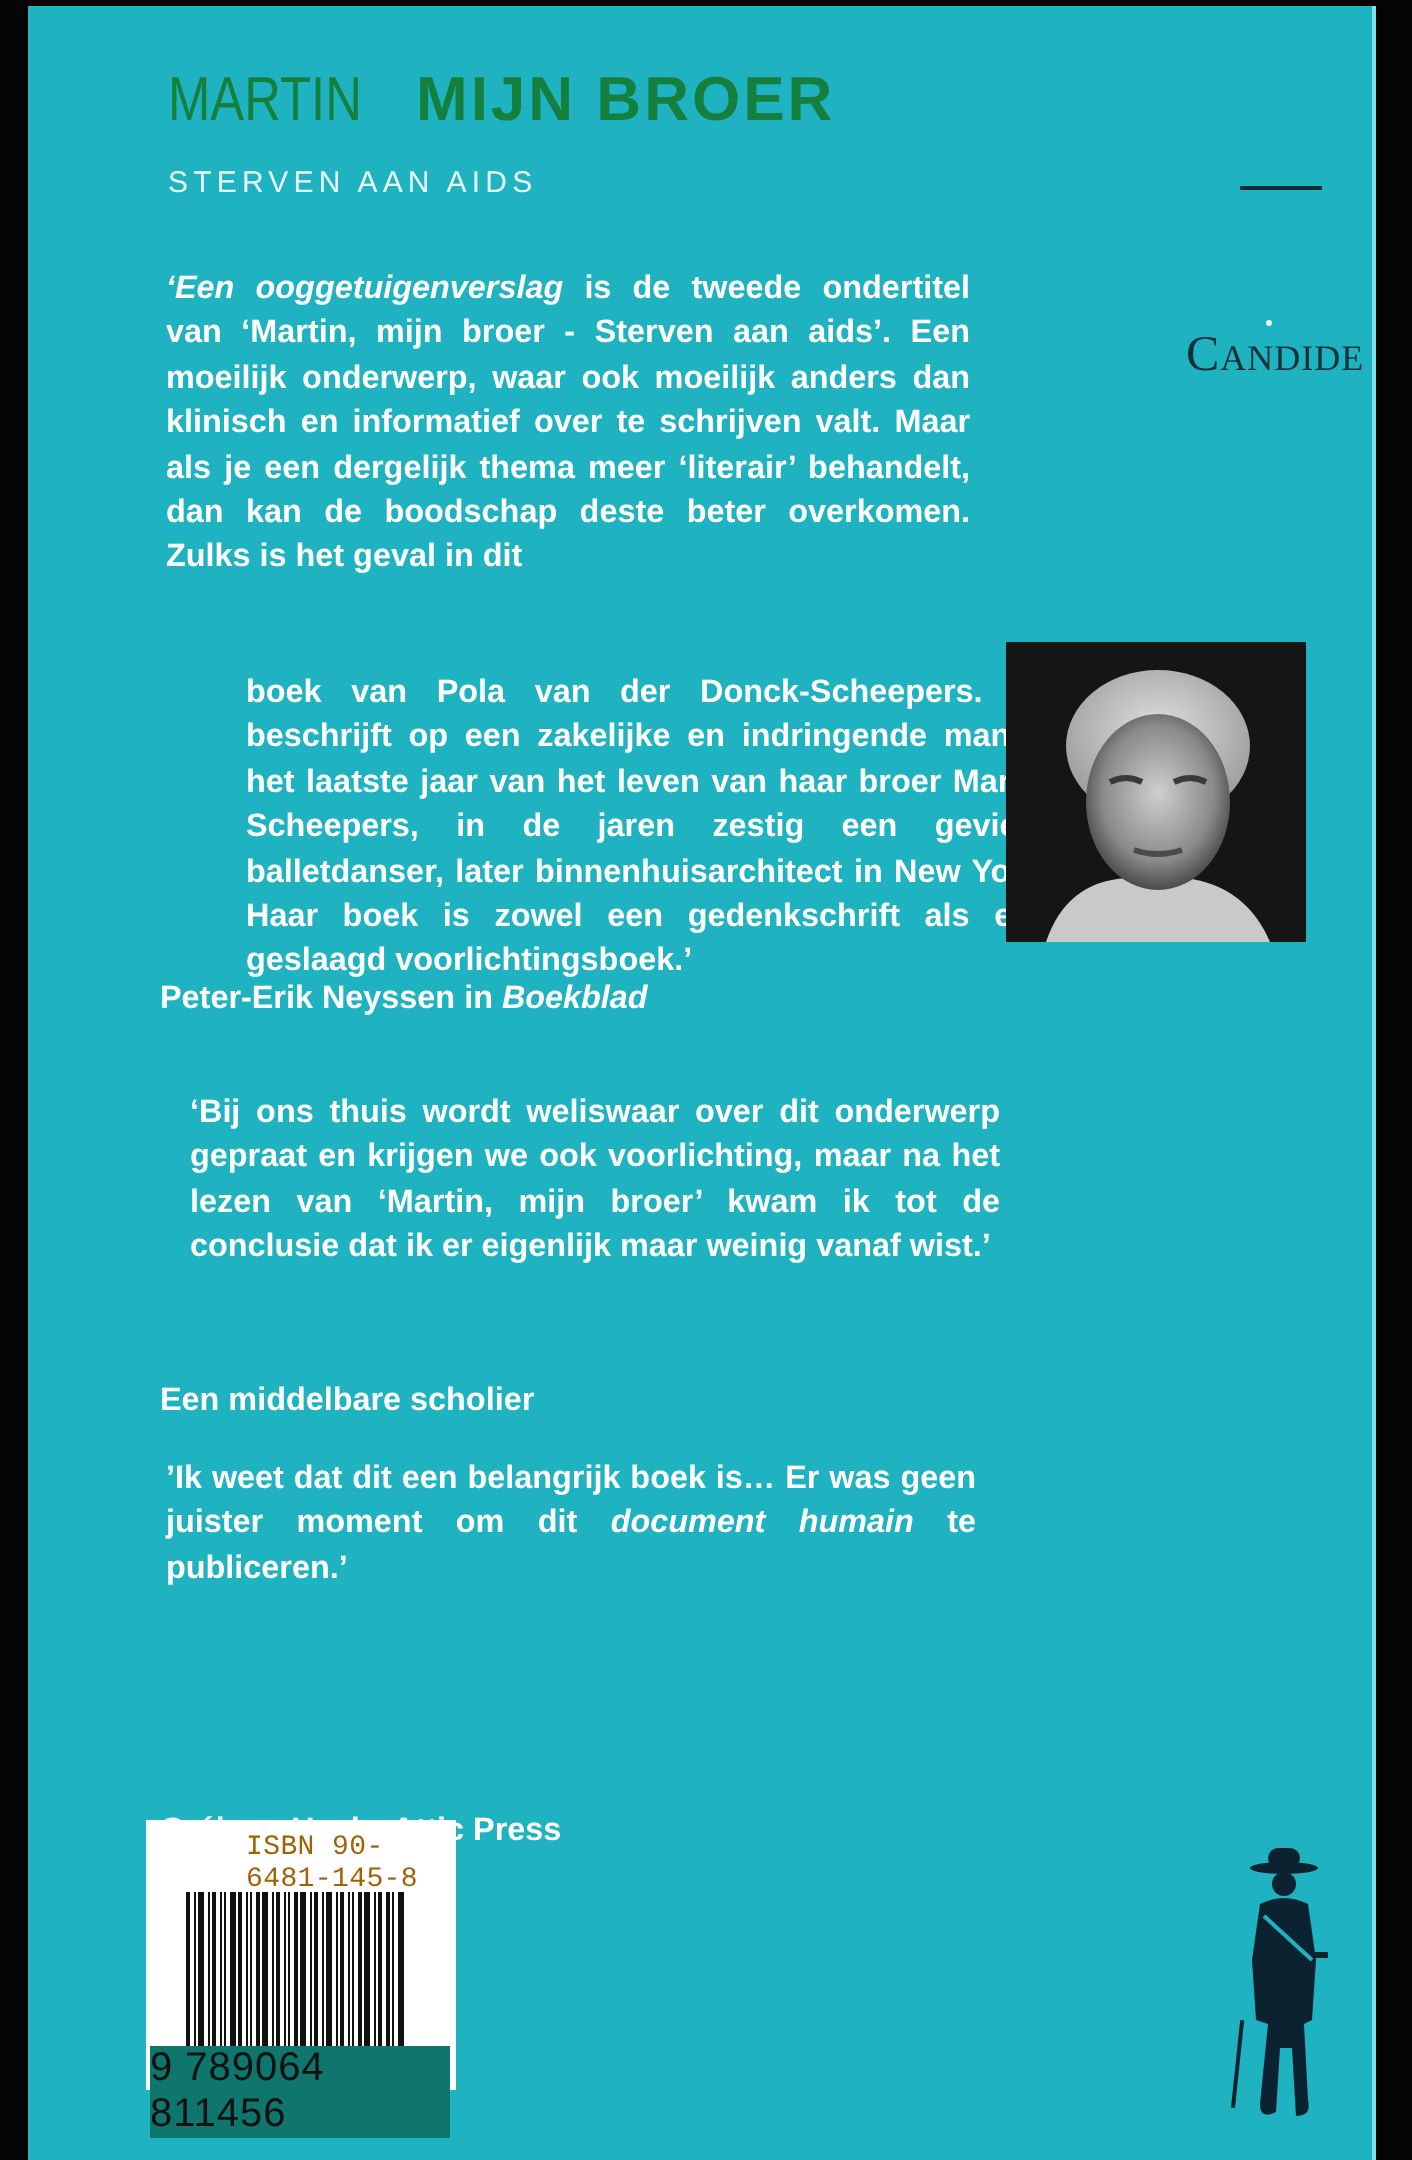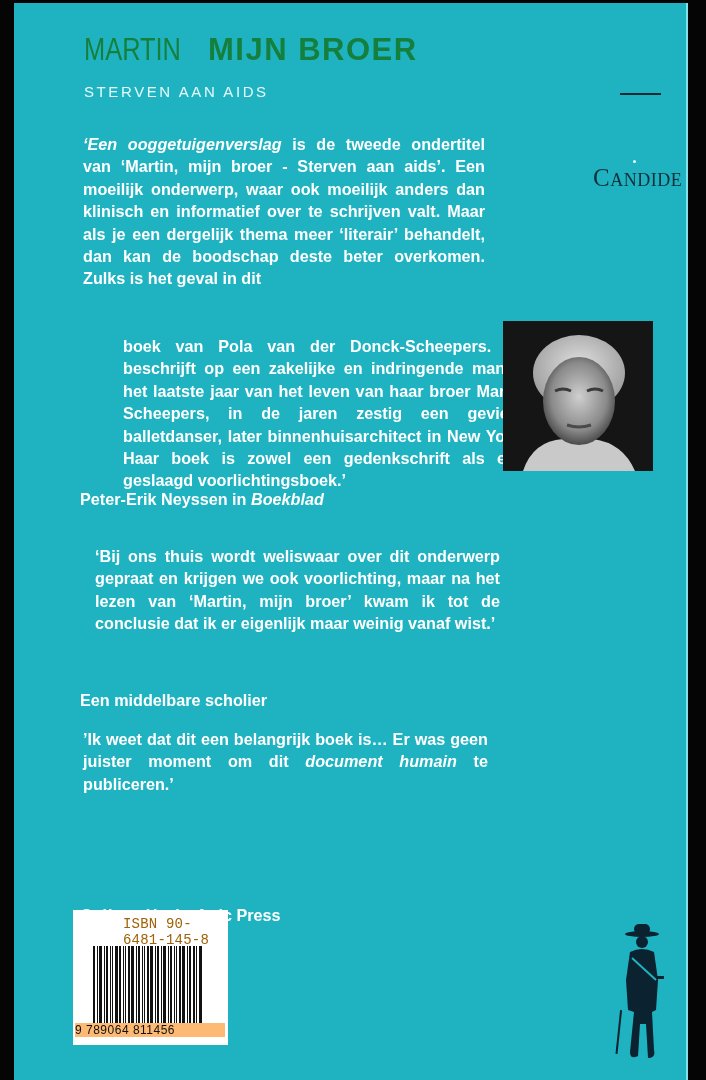--- a/index.html
+++ b/index.html
@@ -16,21 +16,21 @@
   .body-text { position:absolute; left:83px; width:412px; color:#fff; font-weight:bold; font-size:16.2px; line-height:22.4px; text-align:justify; }
   .body-text i { }
   .p1 { top:133px; width:402px; }
   .p1b { top:335px; width:402px;margin-left:40px; }
   .attr { position:absolute; left:80px; color:#fff; font-weight:bold; font-size:16.2px; }
   .photo { position:absolute; left:503px; top:321px; width:150px; height:150px; background:#141414; overflow:hidden; }
   .barcode-box { position:absolute; left:73px; top:910px; width:155px; height:135px; background:#fff; }
   .isbn { position:absolute; left:18px; top:6px; font-family:"Liberation Mono", monospace; font-size:14px; color:#a16207; letter-spacing:0.2px;margin-left:32px; }
   .bars { position:absolute; left:20px; top:34px; width:126px; height:82px; display:flex; align-items:flex-end; }
   .bars span { display:inline-block; height:80px; background:#111; margin-right:1.5px; }
-  .ean { position:absolute; left:2px; top:113px; font-family:"Liberation Sans", sans-serif; font-size:12px; color:#111; letter-spacing:0.5px; background:#fdba74; width:150px; }
+  .ean { position:absolute; left:2px; top:113px; font-family:"Liberation Sans", sans-serif; font-size:20px; color:#111; letter-spacing:0.5px; background:#0f766e; width:150px; }
   .figure { position:absolute; left:612px; top:920px; width:60px; height:150px; }
 </style>
 </head>
 <body>
 
 <div class="cover"></div>
 <div class="cover-right-edge"></div>
 
 <div class="title">
   <span class="t-light">MARTIN</span>

